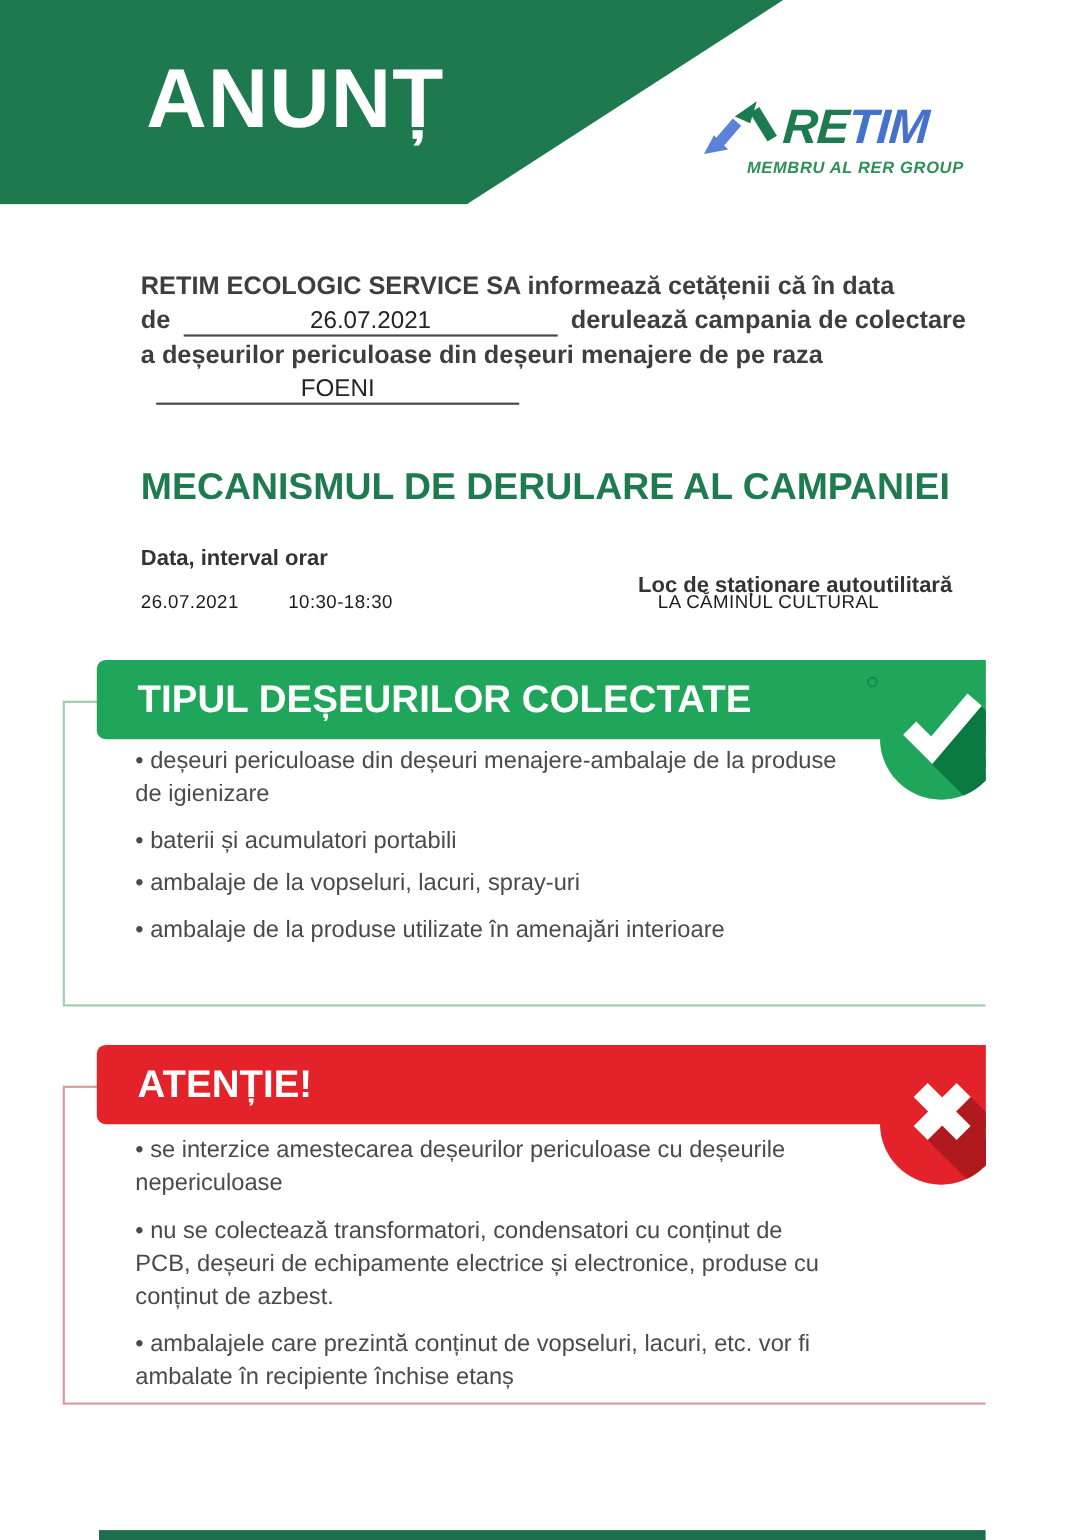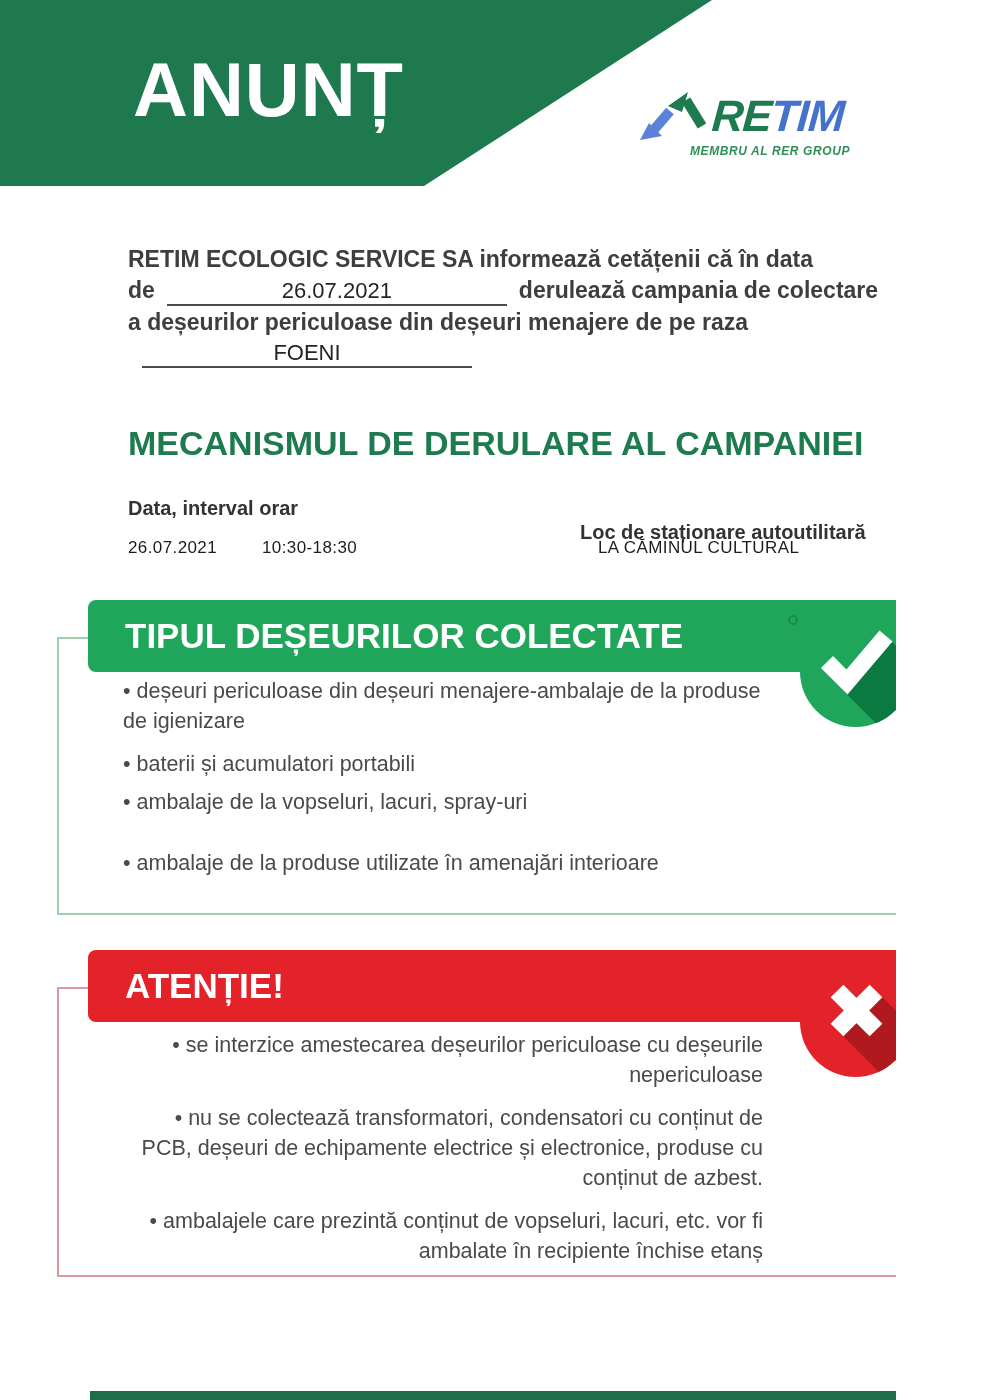--- a/index.html
+++ b/index.html
@@ -11,21 +11,21 @@
     background:#1E7A4E; clip-path:polygon(0 0, 712px 0, 424px 186px, 0 186px); }
   .anunt { position:absolute; left:133px; top:52px; font-size:76px; line-height:1;
     font-weight:700; color:#ffffff; letter-spacing:1px; }
   .logo { position:absolute; left:638px; top:90px; width:250px; }
   .logo-row { display:flex; align-items:center; }
   .logo-icon { width:74px; height:52px; flex:0 0 auto; }
   .wordmark { font-style:italic; font-weight:700; font-size:44px; line-height:1;
     letter-spacing:-1px; transform:skewX(-4deg); white-space:nowrap; }
   .wordmark .re { color:#1E7A4F; }
   .wordmark .tim { color:#4573CB; }
-  .tagline { margin-top:2px; margin-left:52px; font-size:12px; font-weight:700;
+  .tagline { margin-top:2px; margin-left:41px; font-size:15px; font-weight:700;
     font-style:italic; color:#2E8F58; letter-spacing:0.6px; white-space:nowrap; }
 
   
   .intro-line { position:absolute; left:128px; font-size:23px; font-weight:600;
     color:#3E3E3E; white-space:nowrap; display:flex; align-items:baseline; }
   .l1 { top:246px; } .l2 { top:277px; } .l3 { top:309px;text-align:center; } .l4 { top:340px; }
   .fill { display:inline-block; border-bottom:2px solid #4a4a4a; text-align:center;
     font-weight:400; font-size:22px; color:#242424; }
   .fill-date { width:340px; margin:0 12px; }
   .fill-loc  { width:330px; margin-left:14px; }
@@ -52,26 +52,26 @@
     border:2px solid rgba(0,0,0,0.16); border-radius:50%; }
 
   .badge { position:absolute; left:800px; width:111px; height:127px; overflow:hidden;
     border-radius:0 0 56px 56px; z-index:3; }
   .green-badge { top:600px; background:#1FA65A; }
   .red-badge   { top:950px; background:#E3222A; }
   .badge svg { display:block; width:111px; height:127px; }
 
   .bullets { position:absolute; list-style:none; z-index:1; }
   .green-bullets { left:123px; top:676px; width:650px; }
-  .red-bullets   { left:123px; top:1030px; width:640px;text-align:right; }
+  .red-bullets   { left:123px; top:1030px; width:640px; }
   .bullets li { font-size:21.5px; line-height:30px; font-weight:400; color:#4A4A4A; }
   .bullets li::before { content:"\2022\00a0 "; color:#4A4A4A; }
   .green-bullets li:nth-child(1) { margin-bottom:13px; }
   .green-bullets li:nth-child(2) { margin-bottom:8px; }
-  .green-bullets li:nth-child(3) { margin-bottom:31px; }
+  .green-bullets li:nth-child(3) { margin-bottom:13px; }
   .red-bullets li { margin-bottom:13px; }
 
   
   .bottom-bar { position:absolute; left:90px; top:1391px; width:899px; height:9px; background:#1D6E4C; }
 </style>
 </head>
 <body>
 
 <div class="page">
 

